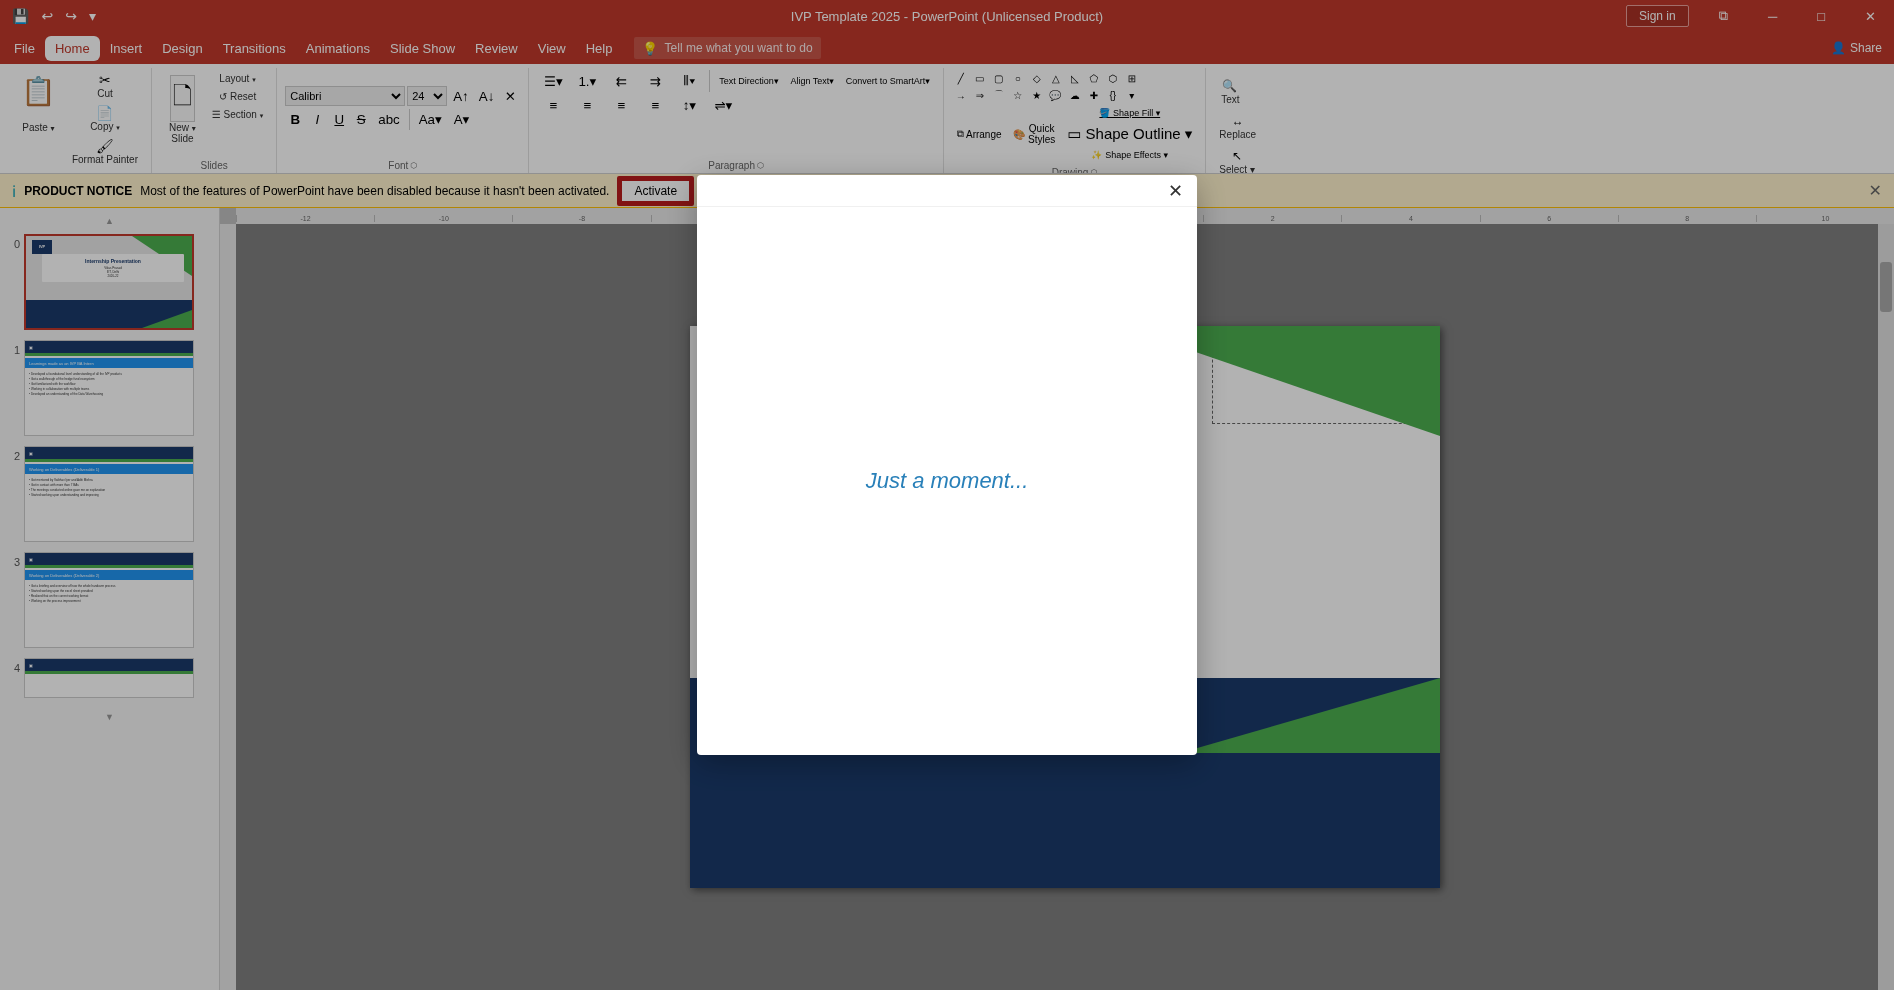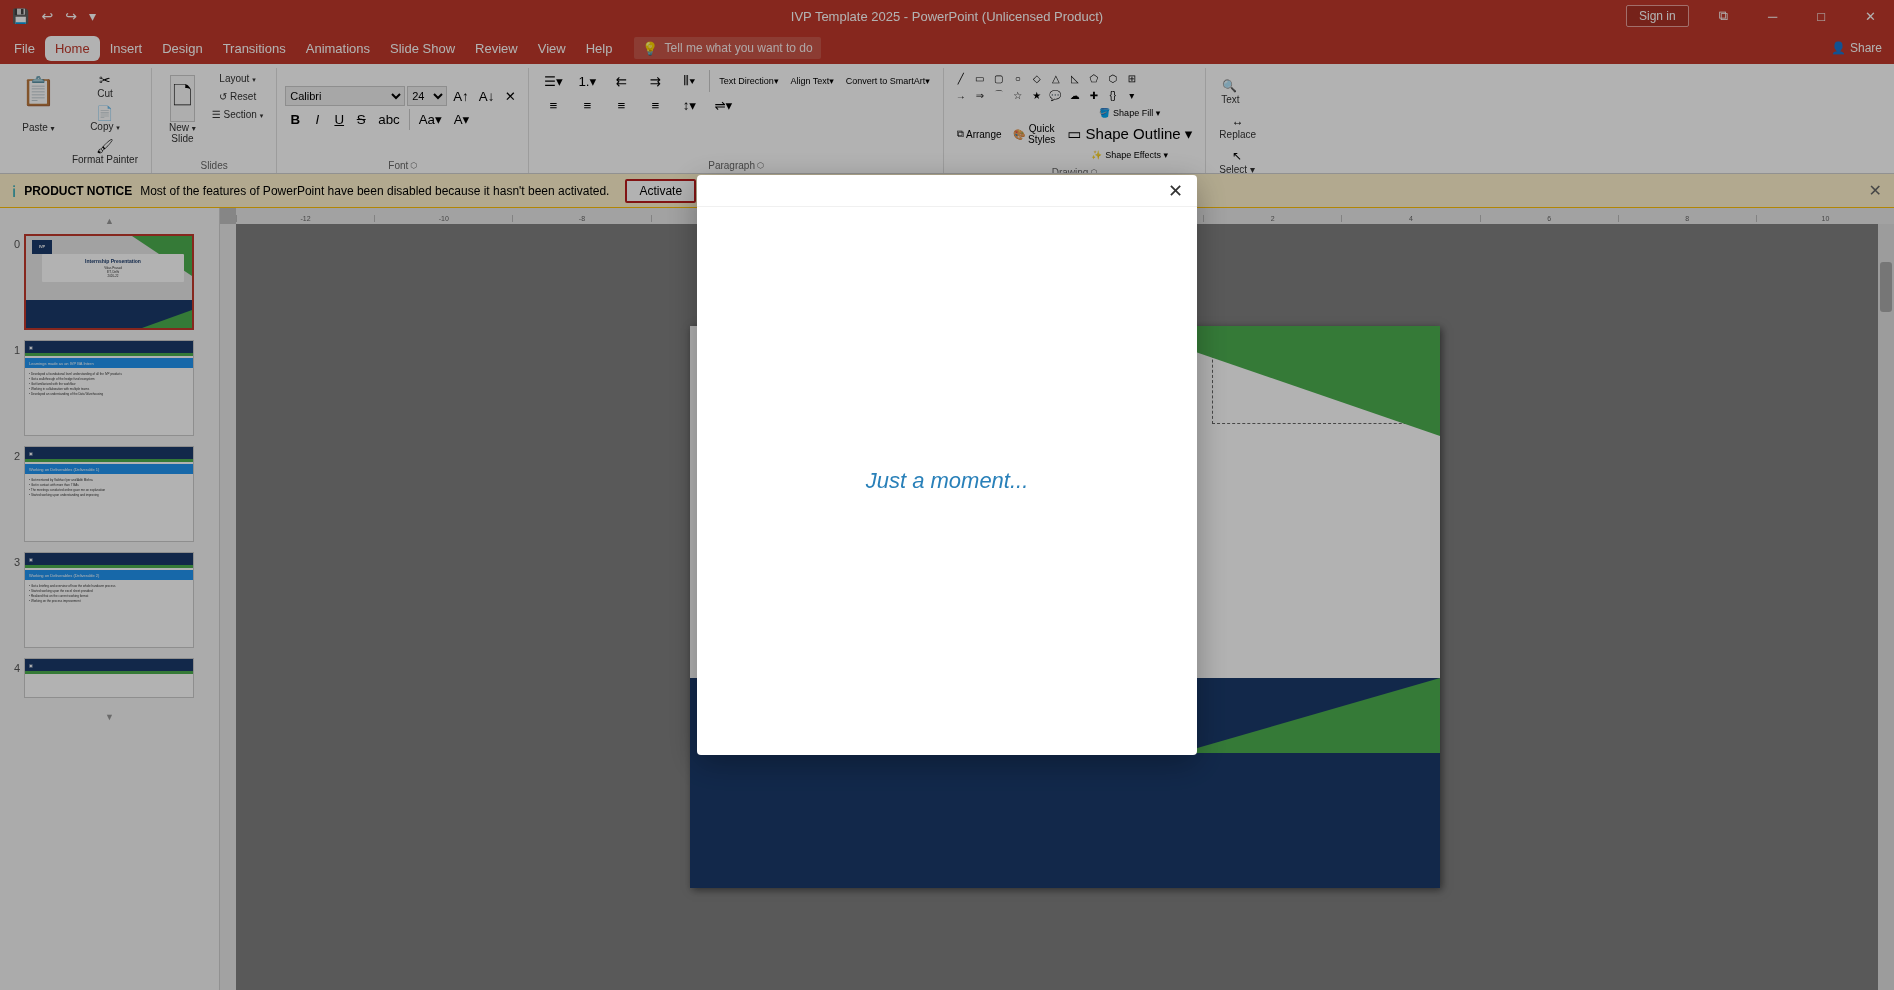--- a/index.html
+++ b/index.html
@@ -149,26 +149,26 @@
       display: flex;
       align-items: center;
       padding: 0 12px;
       gap: 8px;
       font-size: 12px;
     }
     .notice-icon { color: #17a2b8; font-size: 16px; }
     .notice-title { font-weight: bold; }
     .activate-btn {
       background: white;
-      border: 2px solid #b91c1c;
+      border: 5px solid #b91c1c;
       padding: 3px 12px;
       cursor: pointer;
       font-size: 12px;
       border-radius: 2px;
-      margin-left: 8px;
+      margin-left: 0;
     }
     .notice-close { margin-left: auto; cursor: pointer; font-size: 16px; color: #666; }
 
     
     .main-area {
       display: flex;
       height: calc(990px - 32px - 32px - 110px - 34px);
     }
 
     
@@ -572,21 +572,21 @@
         <button class="ribbon-btn ribbon-btn-large" style="height:auto; flex-direction:row; gap:2px; font-size:10px;">
           <span>⧉</span>
           <span>Arrange</span>
         </button>
         <button class="ribbon-btn ribbon-btn-large" style="height:auto; flex-direction:row; gap:2px; font-size:10px;">
           <span>🎨</span>
           <span>Quick<br>Styles</span>
         </button>
         <div class="ribbon-col">
           <div class="ribbon-btn">
-              <span style="font-size:9px;">🪣 Shape Fill ▾</span>
+              <span style="font-size:9px;text-decoration:underline;">🪣 Shape Fill ▾</span>
             </div>
           <div class="ribbon-btn">
               <span style="font-size:15px;">▭ Shape Outline ▾</span>
             </div>
           <div class="ribbon-btn">
               <span style="font-size:9px;">✨ Shape Effects ▾</span>
             </div>
         </div>
       </div>
     </div>

